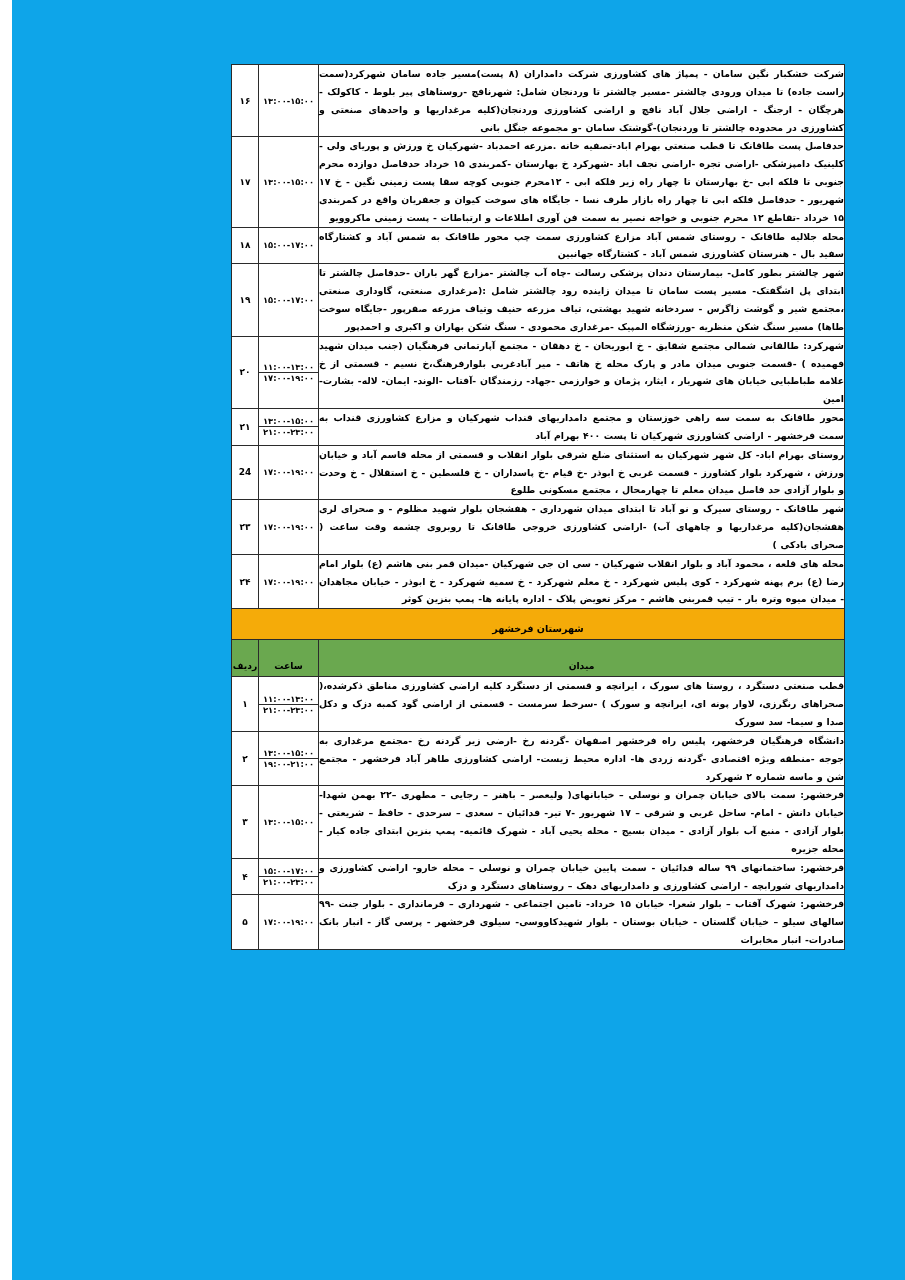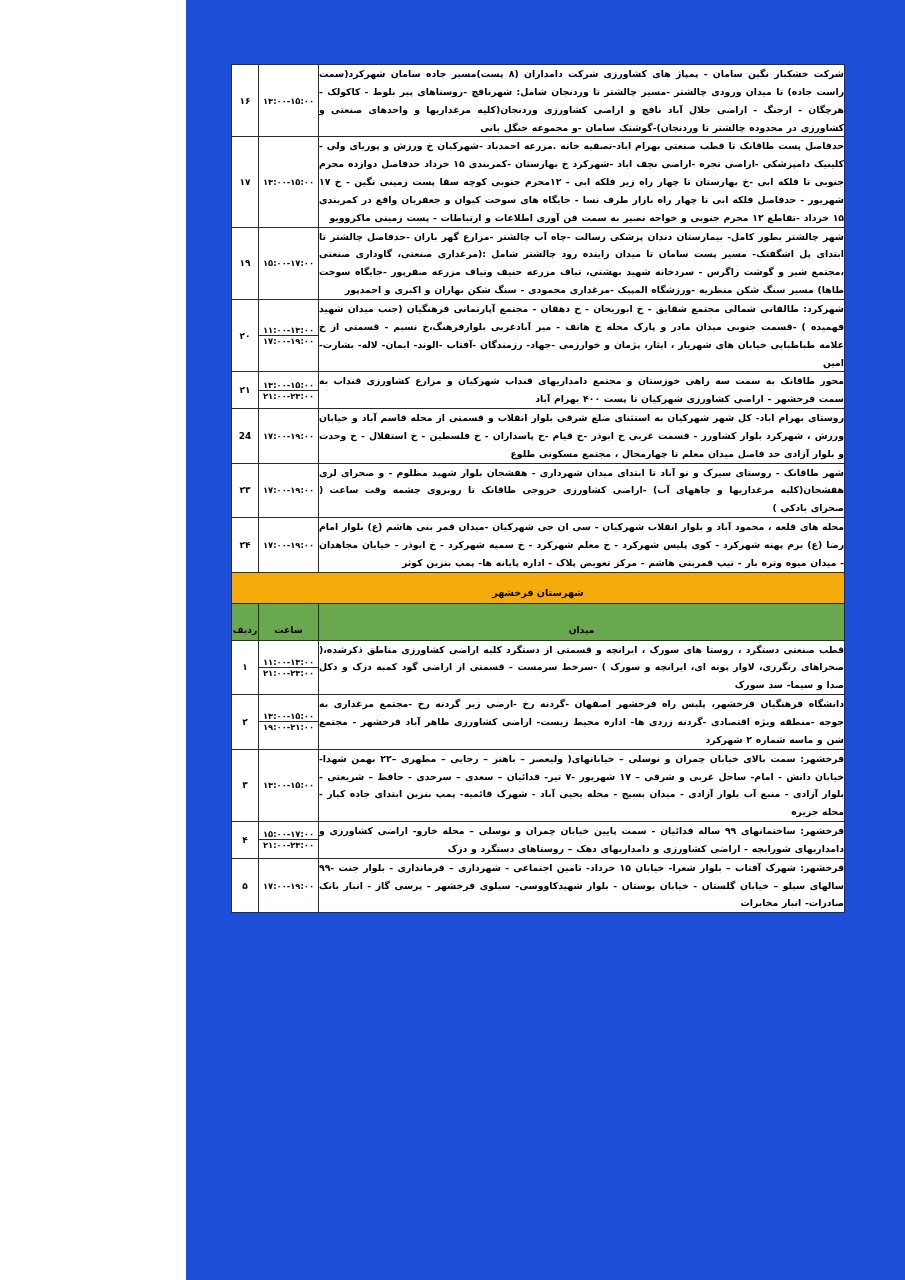--- a/index.html
+++ b/index.html
@@ -9,23 +9,23 @@
   }
   body {
     width: 905px;
     height: 1280px;
     font-family: "DejaVu Sans", "Liberation Sans", sans-serif;
     color: #000000;
     overflow: hidden;
   }
   .page {
     position: relative;
-    width: 719px;
+    width: 893px;
     height: 1280px;
-    background: #1d4ed8;
+    background: #0ea5e9;
   }
   .table-wrap {
     position: absolute;
     right: 60px;
     top: 64px;
     width: 613px;
   }
   table.sched {
     width: 613px;
     border-collapse: collapse;
@@ -117,20 +117,25 @@
             <td class="cell-addr">شرکت خشکبار نگین سامان - پمپاژ های کشاورزی شرکت دامداران (۸ پست)مسیر جاده سامان شهرکرد(سمت راست جاده) تا میدان ورودی چالشتر -مسیر چالشتر تا وردنجان شامل: شهرنافچ  -روستاهای پیر بلوط - کاکولک - هرچگان - ارجنگ - اراضی جلال آباد نافچ و اراضی کشاورزی وردنجان(کلیه مرغداریها و واحدهای صنعتی و کشاورزی در محدوده چالشتر تا وردنجان)-گوشتک سامان -و مجموعه جنگل بانی</td>
             <td class="cell-time">۱۳:۰۰-۱۵:۰۰</td>
             <td class="cell-row">۱۶</td>
           </tr>
           <tr>
             <td class="cell-addr">حدفاصل پست طاقانک تا قطب صنعتی بهرام اباد-تصفیه خانه .مزرعه احمدباد -شهرکیان خ ورزش و پوریای ولی - کلینیک دامپزشکی -اراضی تجره -اراضی نجف اباد  -شهرکرد خ بهارستان -کمربندی ۱۵ خرداد  حدفاصل دوازده محرم جنوبی تا فلکه ابی -خ بهارستان تا چهار راه زیر فلکه ابی - ۱۲محرم جنوبی کوچه سقا پست زمینی نگین - خ ۱۷ شهریور - حدفاصل فلکه ابی تا چهار راه بازار طرف نسا - جایگاه های سوخت کیوان و جعفریان واقع در کمربندی ۱۵ خرداد -تقاطع ۱۲ محرم جنوبی و خواجه نصیر به سمت فن آوری اطلاعات و ارتباطات - پست زمینی ماکروویو</td>
             <td class="cell-time">۱۳:۰۰-۱۵:۰۰</td>
             <td class="cell-row">۱۷</td>
           </tr>
           <tr>
+            <td class="cell-addr">محله جلالیه طاقانک  - روستای شمس آباد مزارع کشاورزی سمت چپ  محور طاقانک به شمس آباد و کشتارگاه سفید بال - هنرستان کشاورزی شمس آباد  - کشتارگاه جهانبین</td>
+            <td class="cell-time">۱۵:۰۰-۱۷:۰۰</td>
+            <td class="cell-row">۱۸</td>
+          </tr>
+          <tr>
             <td class="cell-addr">شهر چالشتر بطور کامل- بیمارستان دندان پزشکی رسالت -چاه آب چالشتر -مزارع گهر باران -حدفاصل چالشتر تا ابتدای پل اشگفتک- مسیر پست سامان تا میدان زاینده رود چالشتر شامل :(مرغداری صنعتی، گاوداری صنعتی ،مجتمع شیر و گوشت زاگرس  - سردخانه شهید بهشتی، تیاف مزرعه حنیف وتیاف مزرعه صفرپور -جایگاه سوخت طاها)  مسیر سنگ شکن منظریه -ورزشگاه المپیک -مرغداری محمودی - سنگ شکن بهاران و اکبری و احمدپور</td>
             <td class="cell-time">۱۵:۰۰-۱۷:۰۰</td>
             <td class="cell-row">۱۹</td>
           </tr>
           <tr>
             <td class="cell-addr">شهرکرد: طالقانی شمالی  مجتمع شقایق  - خ ابوریحان - خ دهقان - مجتمع آپارتمانی فرهنگیان (جنب میدان شهید فهمیده ) -قسمت جنوبی میدان مادر و پارک محله خ هاتف  - میر آبادغربی بلوارفرهنگ،خ نسیم - قسمتی از خ علامه طباطبایی خیابان های شهریار ، ایثار، پژمان و خوارزمی -جهاد-  رزمندگان -آفتاب -الوند- ایمان- لاله- بشارت- امین</td>
             <td class="time-split">
               <div class="time-stack">
                 <div>۱۱:۰۰-۱۳:۰۰</div>
                 <div>۱۷:۰۰-۱۹:۰۰</div>

